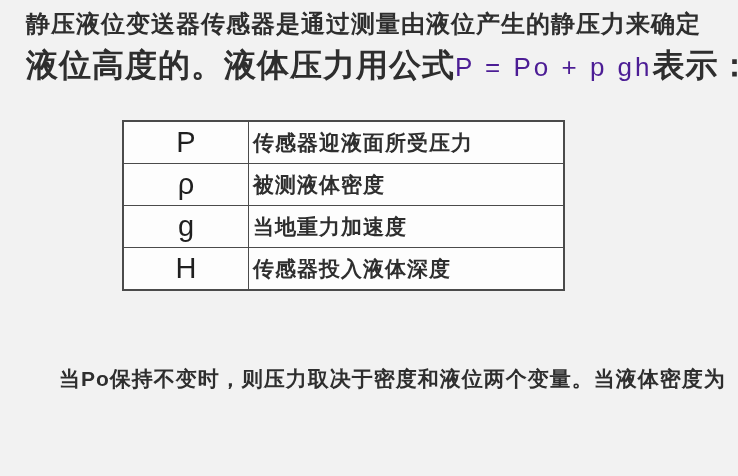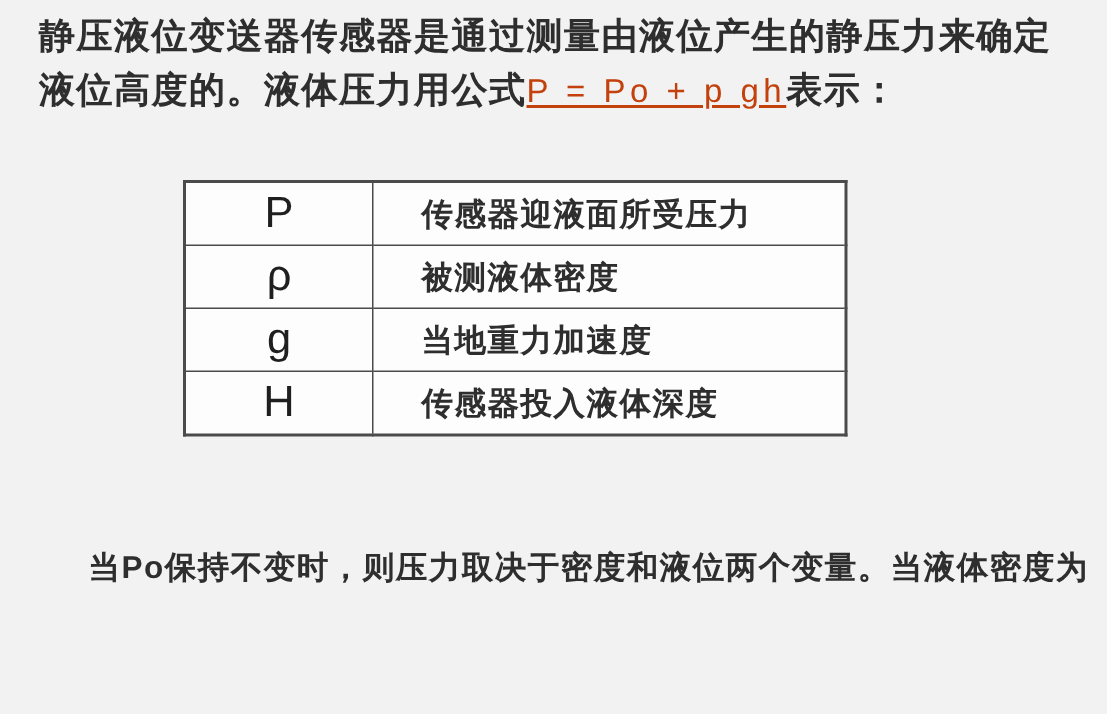--- a/index.html
+++ b/index.html
@@ -24,32 +24,31 @@
     font-weight: 600;
     white-space: nowrap;
   }
   .intro-line2 {
     position: absolute;
     left: 26px;
     top: 44px;
     white-space: nowrap;
   }
   .intro-line2 .cjk {
-    font-size: 24px;
+    font-size: 32px;
     letter-spacing: 1px;
     font-weight: 600;
     vertical-align: baseline;
   }
   .intro-line2 .formula {
-    font-size: 22px;
+    font-size: 26px;
     letter-spacing: 3px;
     font-weight: 500;
     vertical-align: baseline;
-    color: #c2410c;
-    text-decoration: underline;
+    color: #4c1d95;
   }
   .symbol-table {
     position: absolute;
     left: 122px;
     top: 120px;
     width: 443px;
     border-collapse: collapse;
     table-layout: fixed;
     background: #fdfdfd;
   }
@@ -62,21 +61,21 @@
     border: 2px solid #4b4b4b;
   }
   .symbol-table .sym {
     width: 124px;
     text-align: center;
     font-size: 29px;
     font-weight: 500;
     color: #1f1f1f;
   }
   .symbol-table .desc {
-    padding-left: 32px;
+    padding-left: 4px;
     font-size: 21px;
     letter-spacing: 1px;
     font-weight: 600;
     color: #2e2e2e;
   }
   .body-text {
     position: absolute;
     left: 23px;
     top: 365px;
     font-size: 21px;

